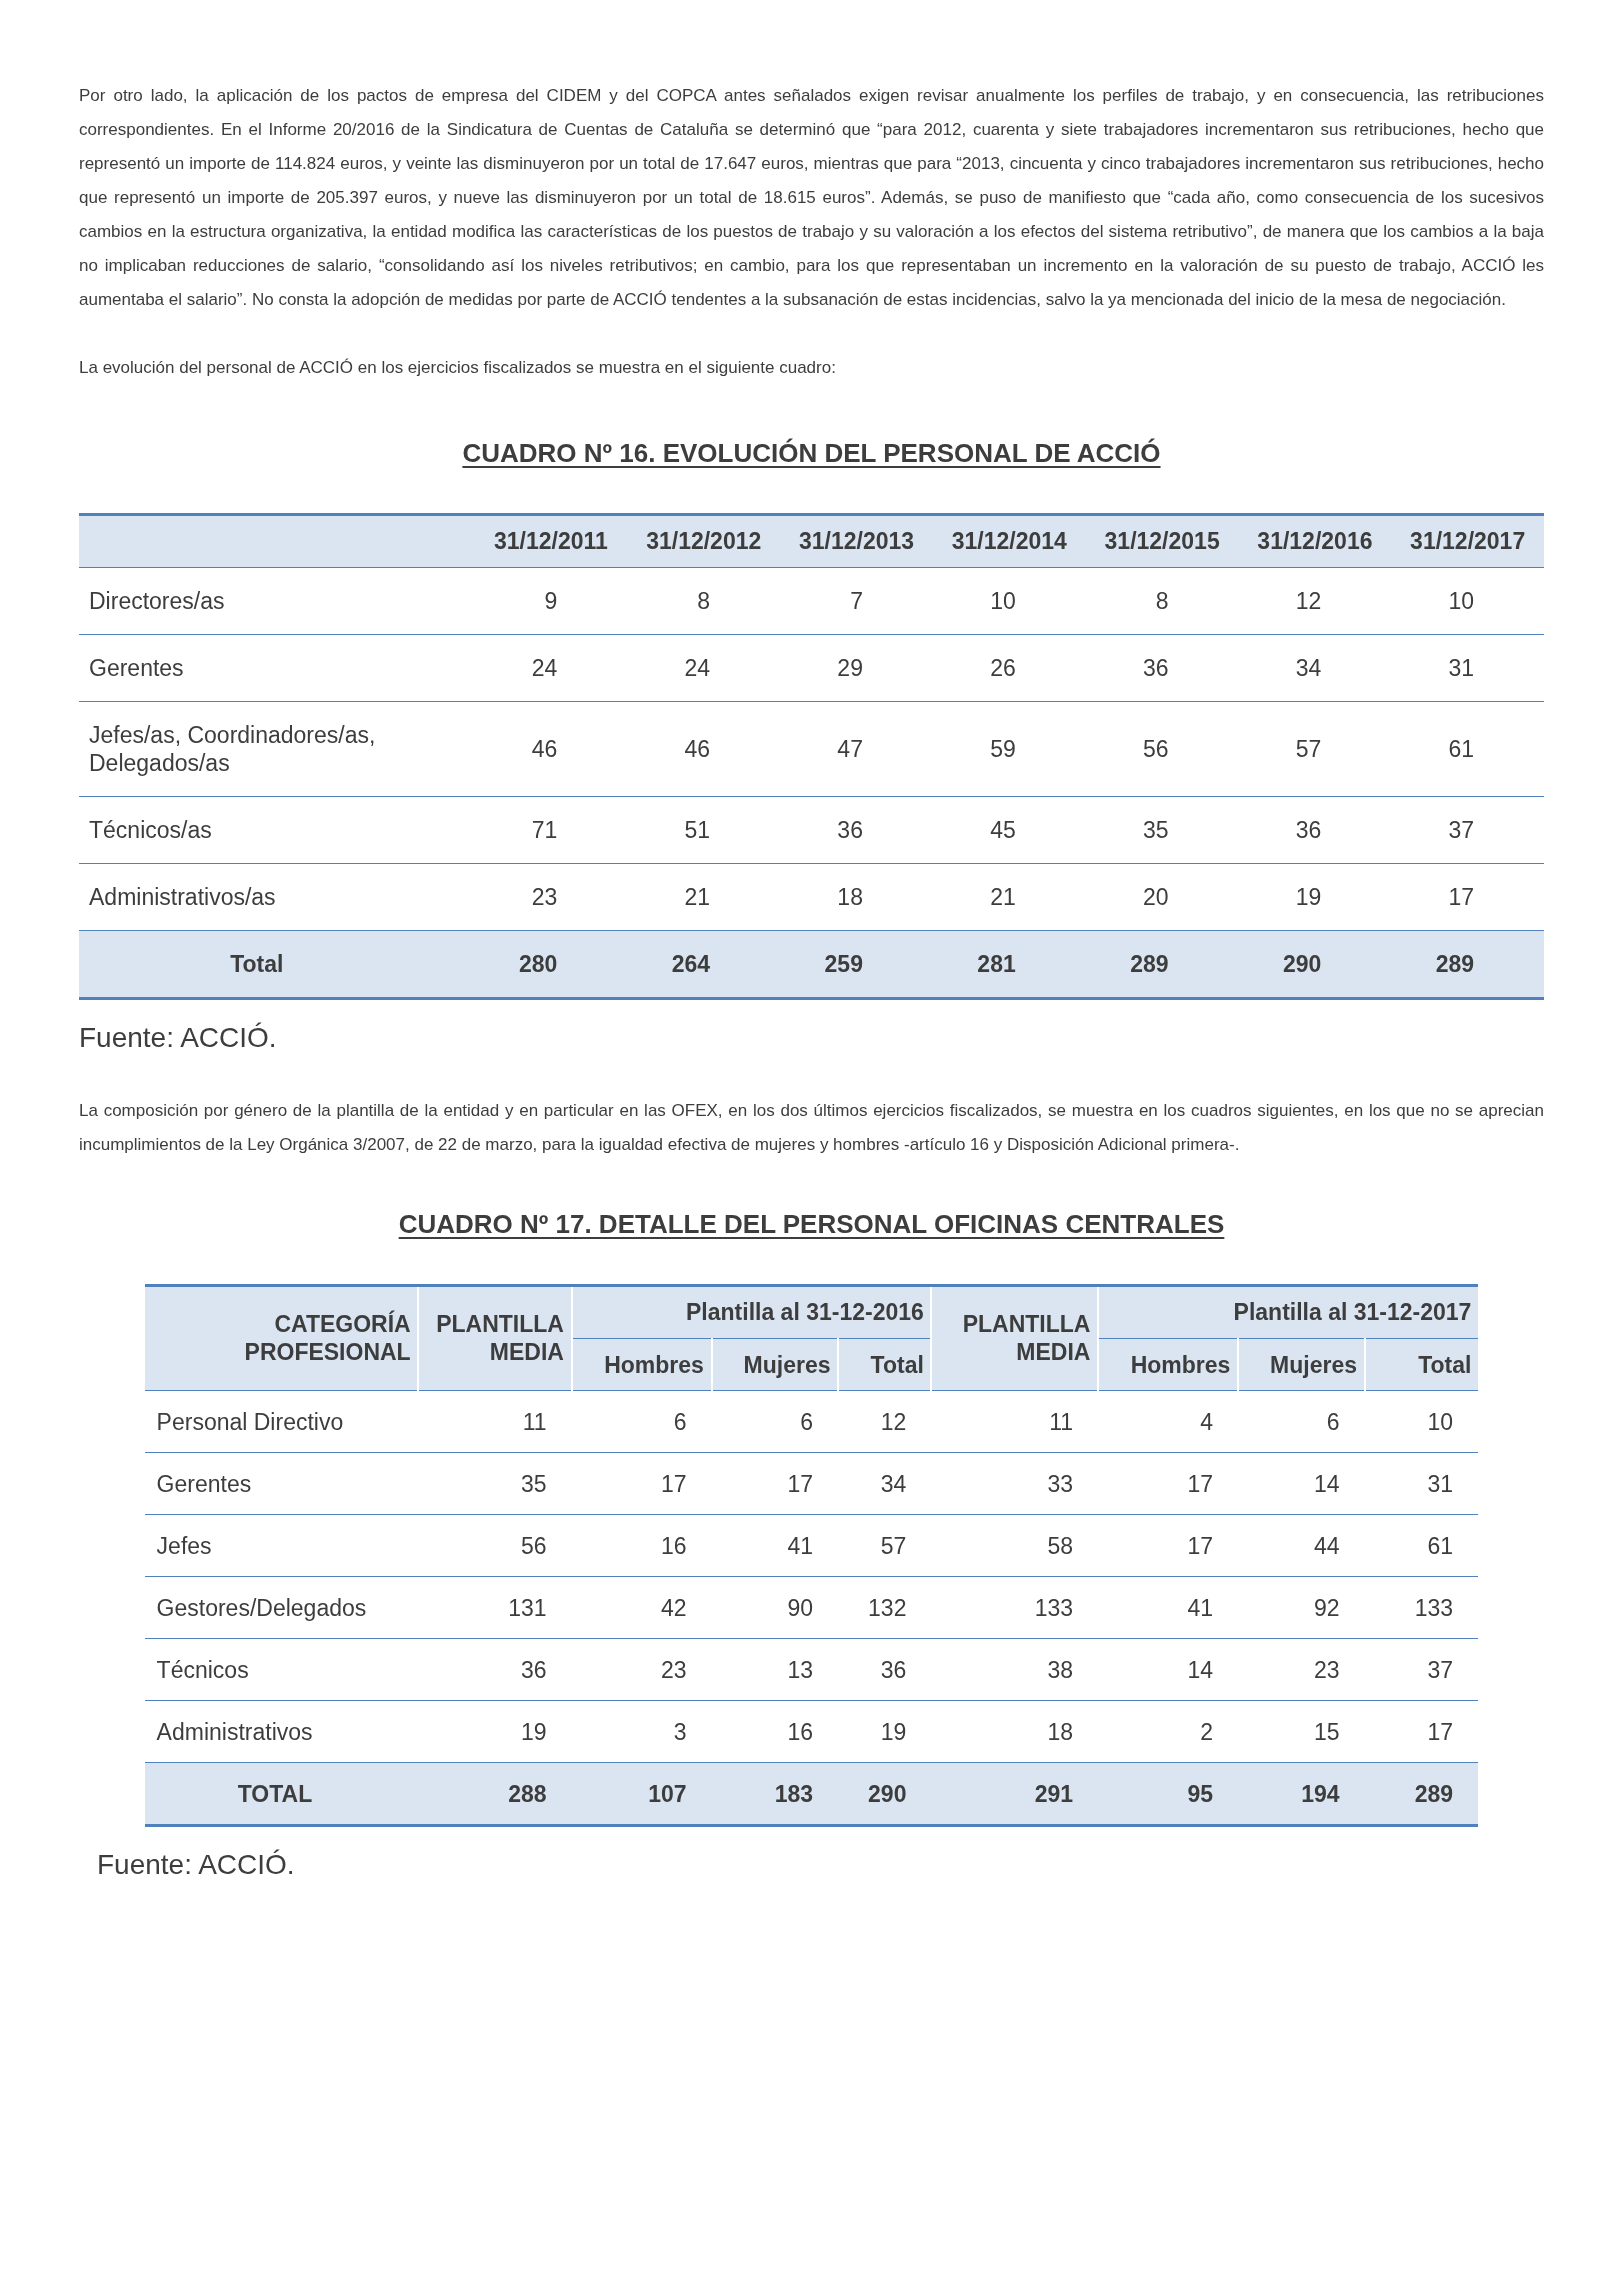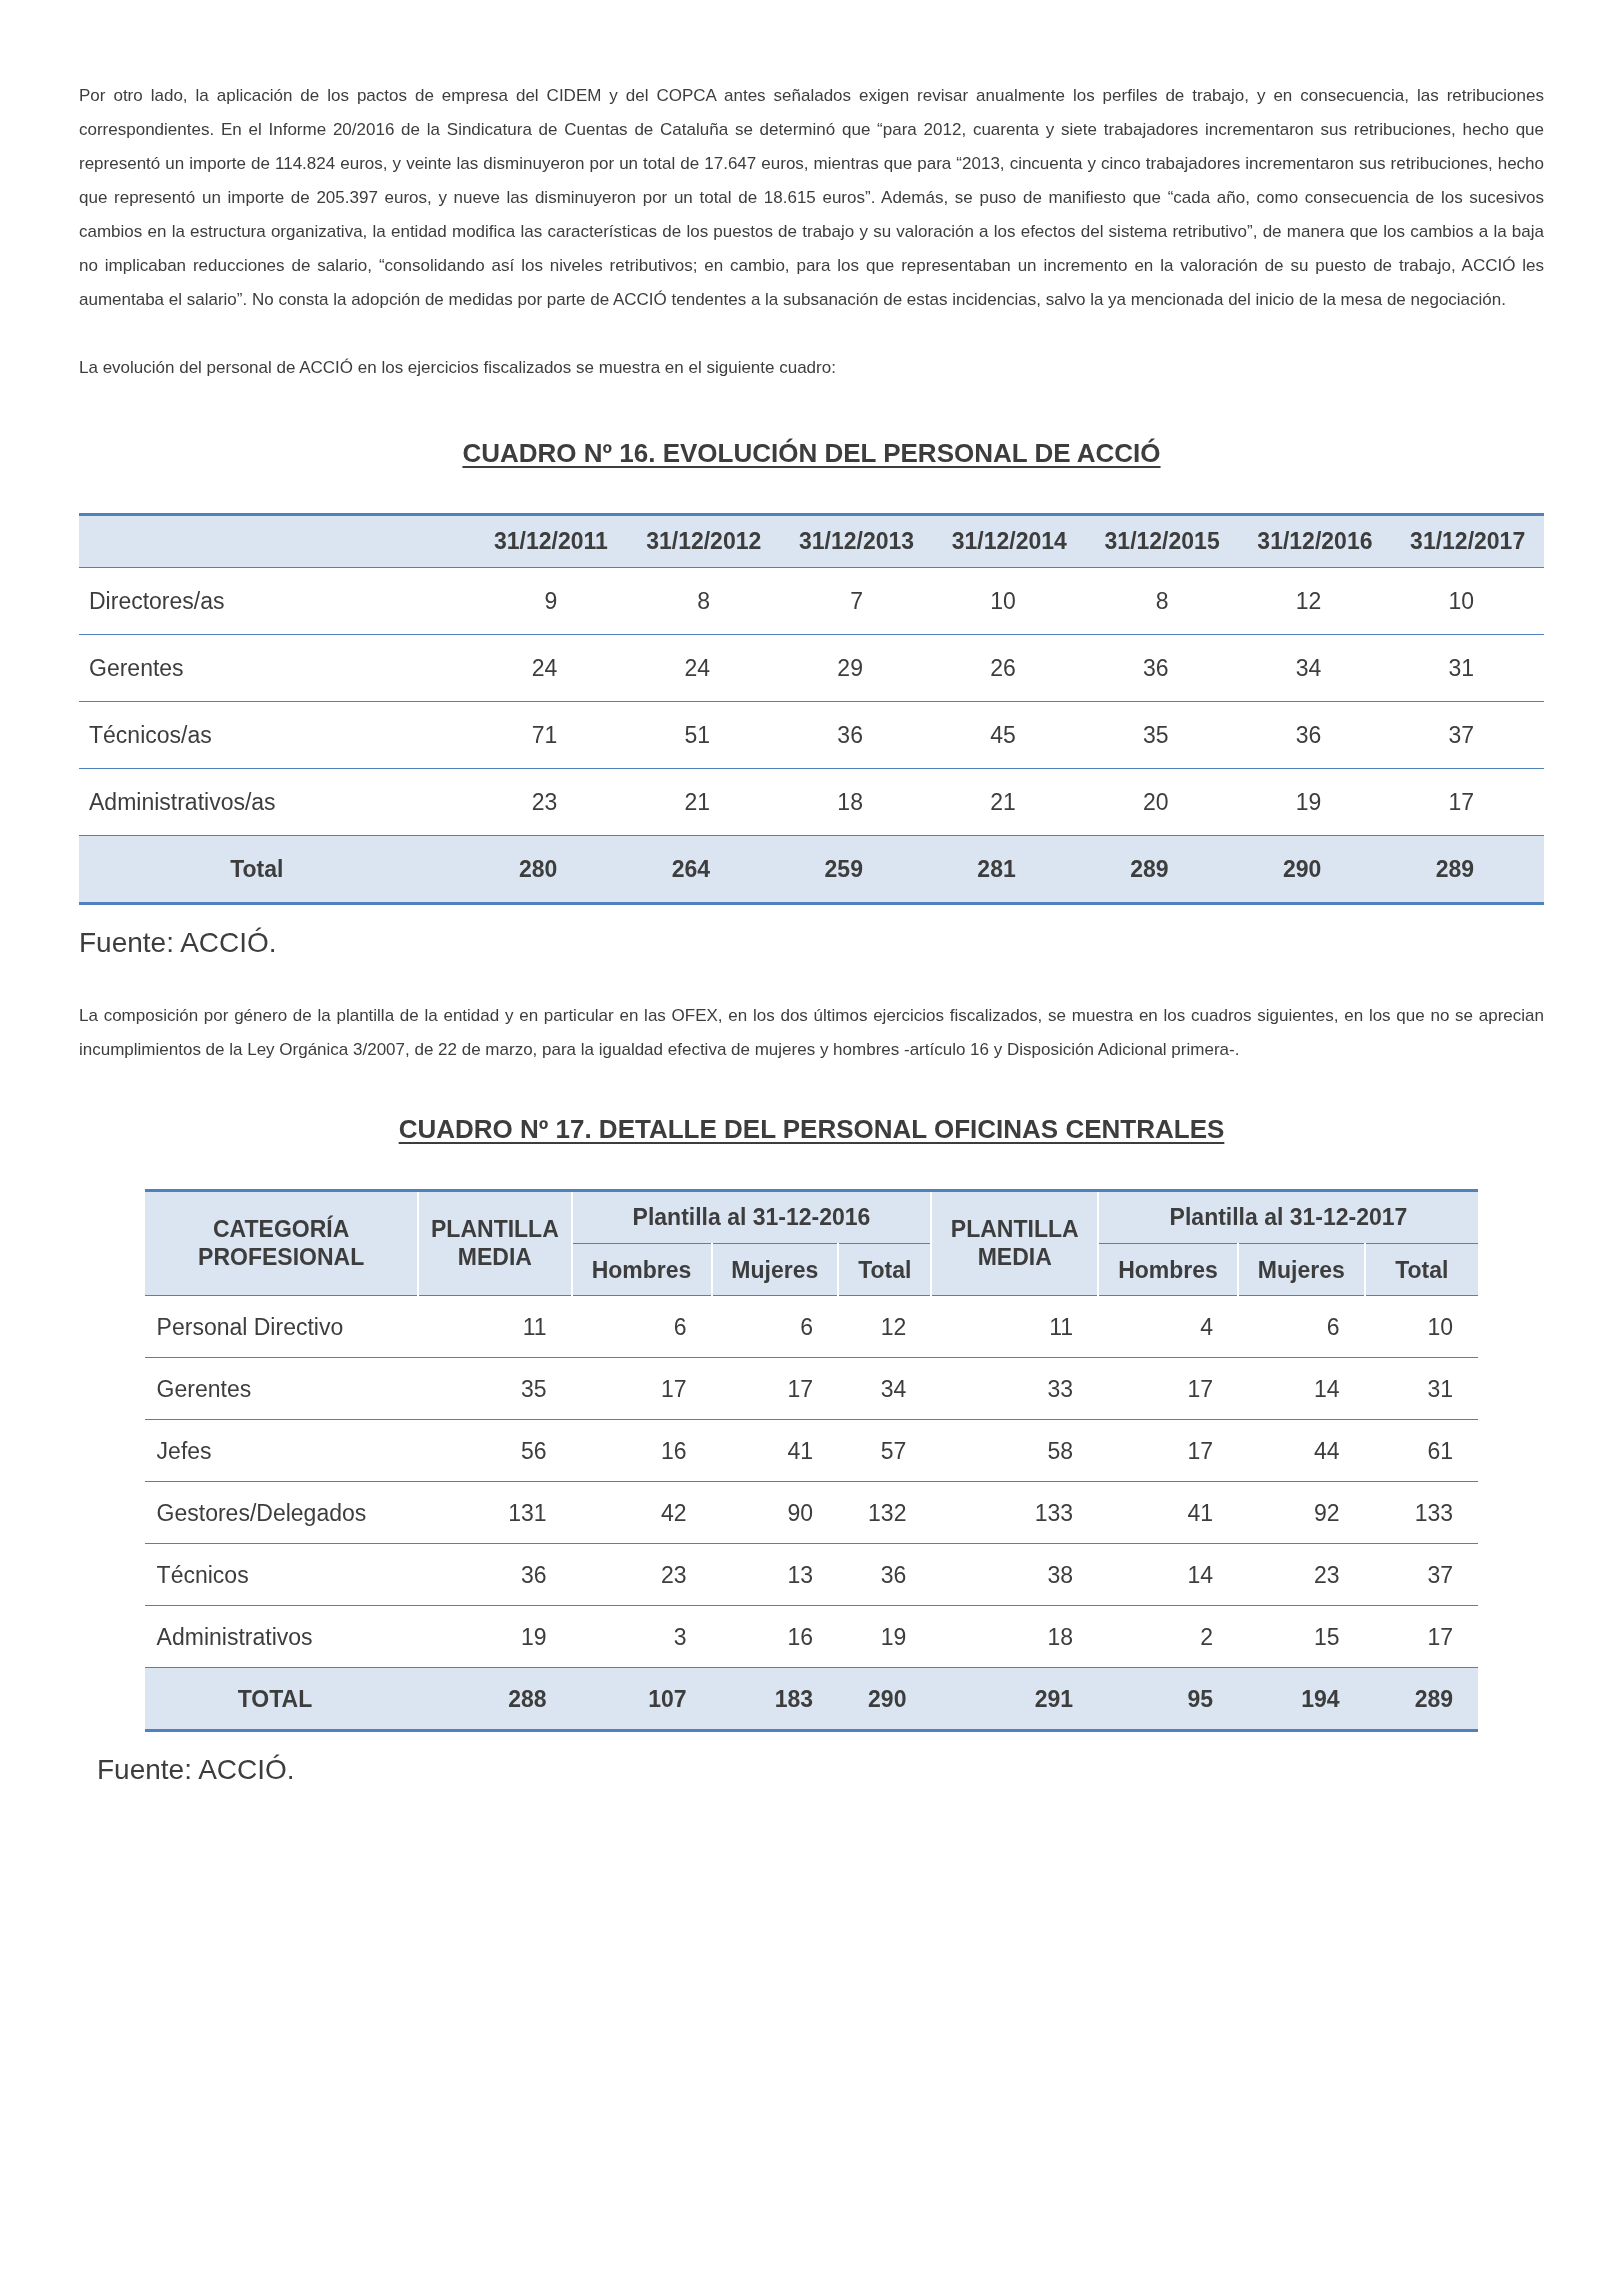--- a/index.html
+++ b/index.html
@@ -92,21 +92,21 @@
   
   .t17 {
     width: calc(100% - 132px);
     margin: 0 66px;
     border-top: 3.3px solid #4f81bd;
     border-bottom: 3.3px solid #4f81bd;
   }
   .t17 thead th {
     background: #dbe5f1;
     font-weight: bold;
-    text-align: center;
+    text-align: right;
     padding: 11.6px 6.6px;
     line-height: 28px;
     border-bottom: 1.7px solid #4f81bd;
     border-left: 2.5px solid #ffffff;
     border-right: 2.5px solid #ffffff;
   }
   .t17 thead tr th:first-child { border-left: none; }
   .t17 thead tr th:last-child  { border-right: none; }
   .t17 tbody td {
     border-bottom: 1.7px solid #4f81bd;
@@ -177,20 +177,30 @@
       </tr>
       <tr>
         <td class="lbl">Gerentes</td>
         <td class="num">24</td>
         <td class="num">24</td>
         <td class="num">29</td>
         <td class="num">26</td>
         <td class="num">36</td>
         <td class="num">34</td>
         <td class="num">31</td>
+      </tr>
+      <tr>
+        <td class="lbl">Jefes/as, Coordinadores/as, Delegados/as</td>
+        <td class="num">46</td>
+        <td class="num">46</td>
+        <td class="num">47</td>
+        <td class="num">59</td>
+        <td class="num">56</td>
+        <td class="num">57</td>
+        <td class="num">61</td>
       </tr>
       <tr>
         <td class="lbl">Técnicos/as</td>
         <td class="num">71</td>
         <td class="num">51</td>
         <td class="num">36</td>
         <td class="num">45</td>
         <td class="num">35</td>
         <td class="num">36</td>
         <td class="num">37</td>

